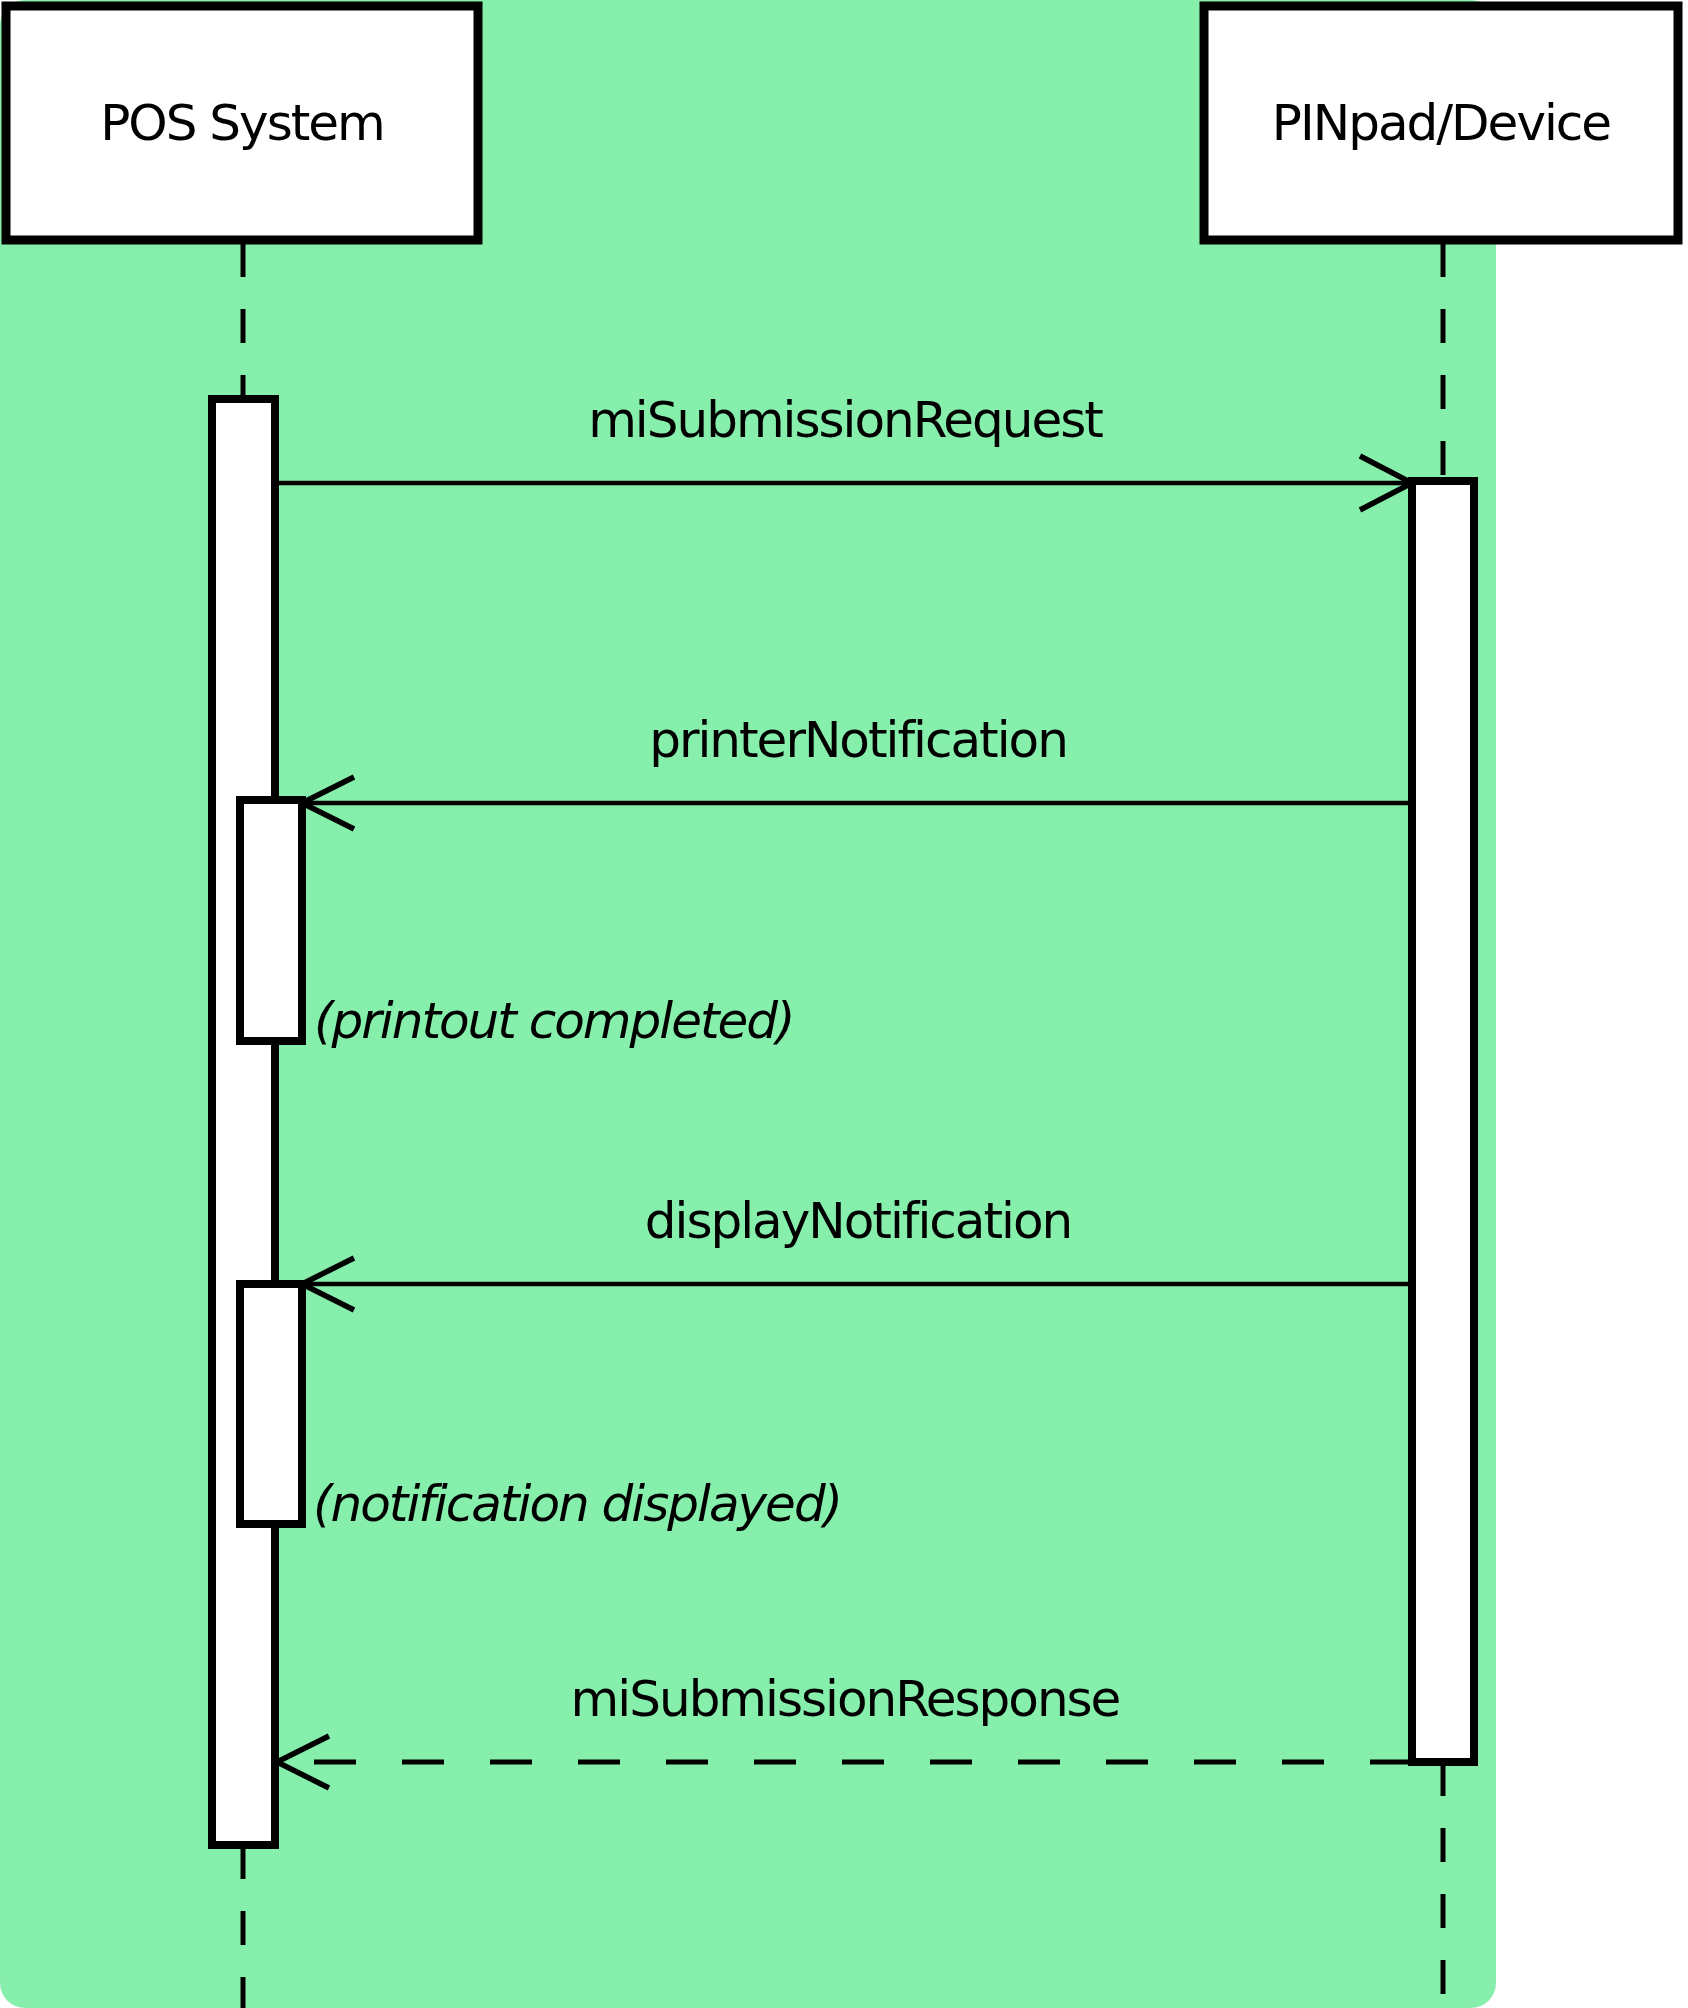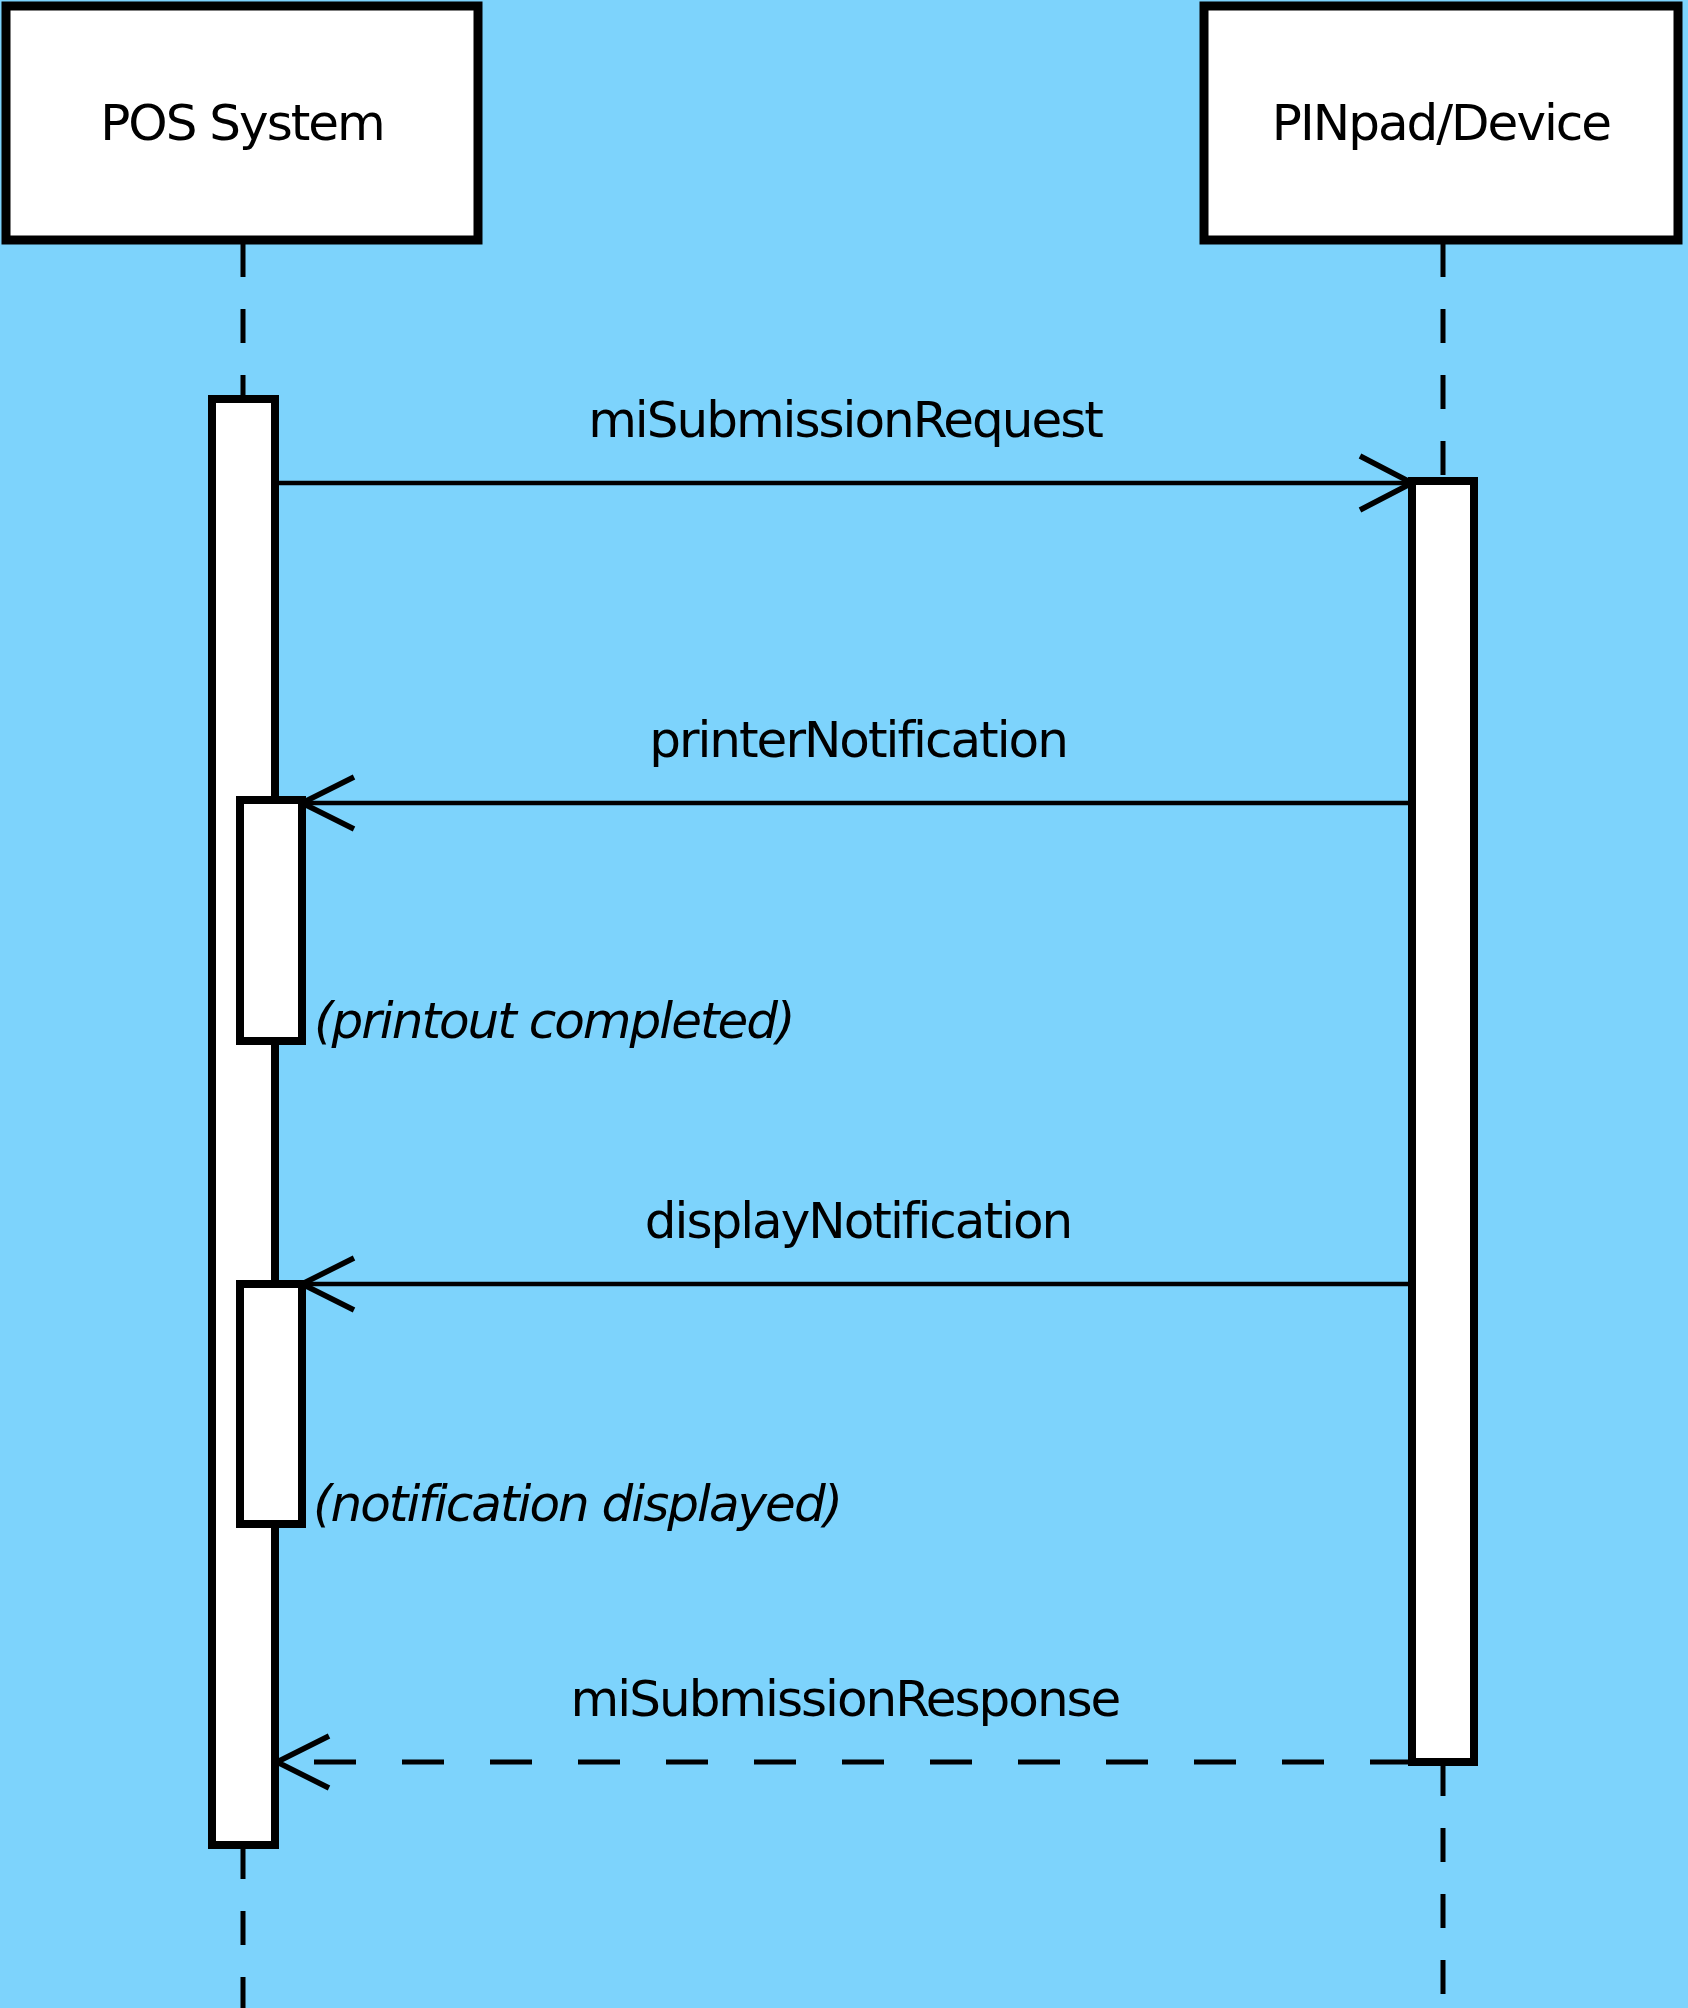--- a/index.html
+++ b/index.html
@@ -1,23 +1,24 @@
 <!DOCTYPE html>
 <html><head>
 <meta charset="utf-8">
 <style>
   html, body {
     margin: 0;
     padding: 0;
     background: #ffffff;
   }
   .diagram-wrap {
-    width: 1688px;
+    width: 1496px;
     height: 2008px;
-    background: #7dd3fc;
+    background: #86efac;
+    border-radius: 25px;
   }
   svg {
     display: block;
     font-family: "DejaVu Sans", "Liberation Sans", sans-serif;
   }
   .actor-box {
     fill: #ffffff;
     stroke: #000000;
     stroke-width: 9;
   }

